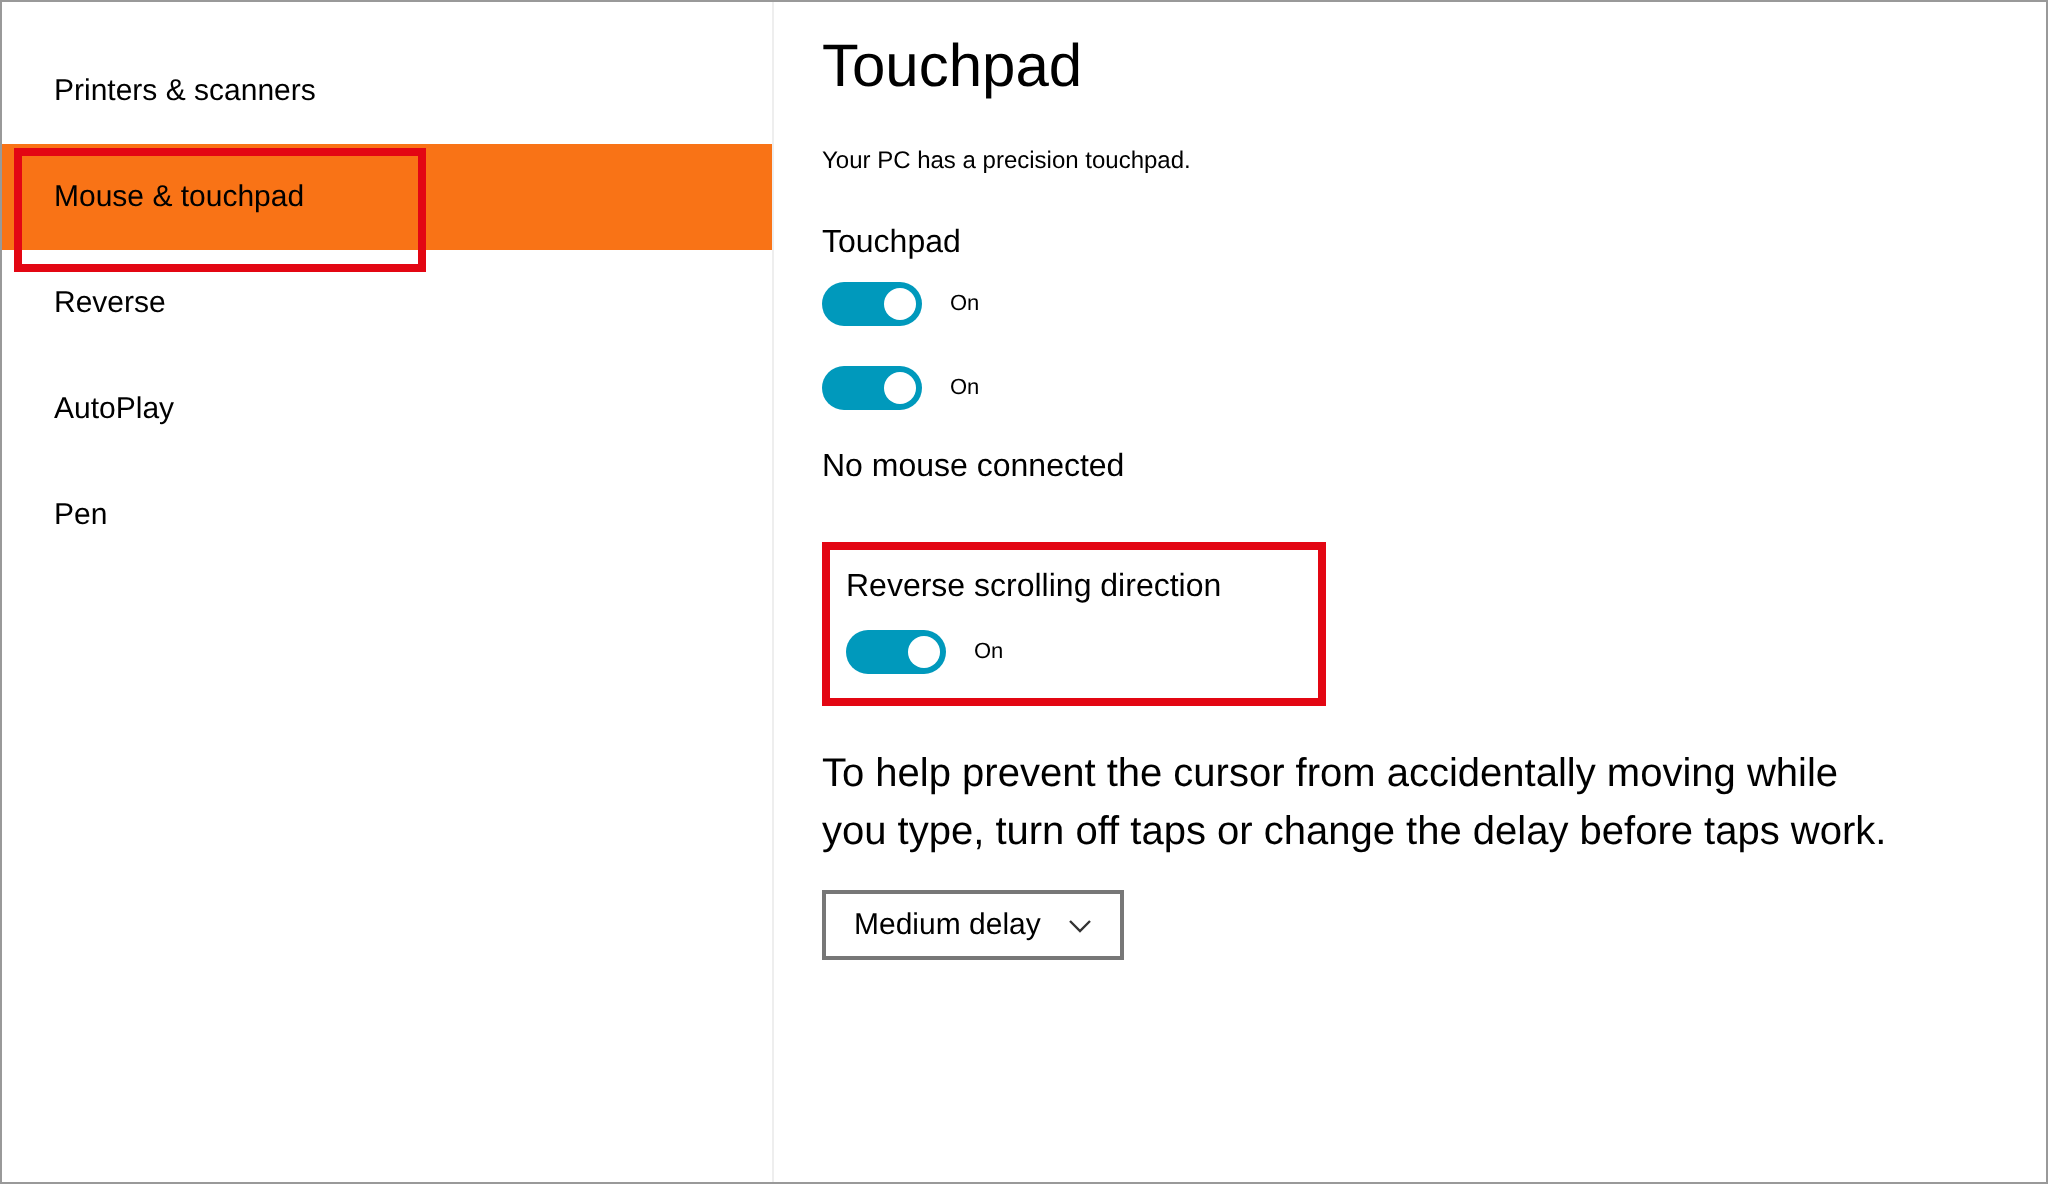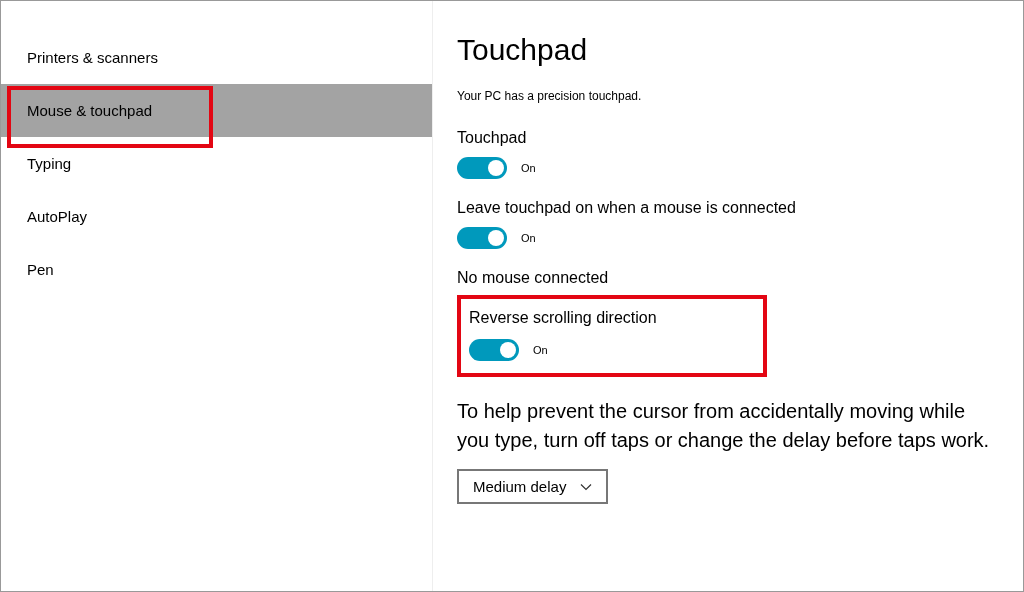--- a/index.html
+++ b/index.html
@@ -12,46 +12,46 @@
       height: 592px;
       overflow: hidden;
       border: 1px solid #999;
     }
     .layout {
       display: flex;
       width: 100%;
       height: 100%;
     }
     .sidebar {
-      width: 432px;
+      width: 386px;
       border-right: 1px solid #eee;
-      padding-top: 30px;
+      padding-top: 18px;
     }
     .sidebar-item {
       padding: 18px 26px;
       font-size: 15px;
       cursor: pointer;
       position: relative;
     }
     .sidebar-item.active {
-      background: #a3a3a3;
+      background: #f97316;
     }
     .sidebar-item.highlighted::before {
       content: "";
       position: absolute;
       left: 6px;
       top: 2px;
       width: 198px;
       height: 54px;
       border: 4px solid #e30613;
       pointer-events: none;
     }
     .main {
       flex: 1;
-      padding: 32px 24px 24px 24px;
+      padding: 16px 24px 24px 24px;
       position: relative;
     }
     h1 {
       font-weight: 400;
       font-size: 30px;
       margin-bottom: 22px;
     }
     .desc {
       margin-bottom: 26px;
       font-size: 12px;
@@ -83,26 +83,26 @@
       height: 16px;
       background: #fff;
       border-radius: 50%;
     }
     .toggle-state {
       font-size: 11px;
     }
     .status-line {
       font-size: 16px;
       margin-top: 2px;
-      margin-bottom: 8px;
+      margin-bottom: 28px;
     }
     .reverse-block {
       border: 4px solid #e30613;
       padding: 10px 8px 12px 8px;
-      width: 310px;
+      width: 252px;
       margin-bottom: 20px;
     }
     .reverse-block .setting-label { margin-bottom: 12px; }
     .help-text {
       font-size: 20px;
       line-height: 1.45;
       margin-bottom: 14px;
       max-width: 540px;
     }
     .dropdown {
@@ -135,21 +135,21 @@
 
 <div class="layout">
   <div class="sidebar">
     <div class="sidebar-item">
       <span>Printers &amp; scanners</span>
     </div>
     <div class="sidebar-item active highlighted">
       <span>Mouse &amp; touchpad</span>
     </div>
     <div class="sidebar-item">
-      <span>Typing</span>
+      <span>Reverse</span>
     </div>
     <div class="sidebar-item">
       <span>AutoPlay</span>
     </div>
     <div class="sidebar-item">
       <span>Pen</span>
     </div>
   </div>
 
   <div class="main">
@@ -160,21 +160,20 @@
       <div class="setting-label">Touchpad</div>
       <div class="toggle-row">
         <div class="toggle">
             <div class="knob"></div>
           </div>
         <span class="toggle-state">On</span>
       </div>
     </div>
 
     <div class="setting-block">
-      <div class="setting-label">Leave touchpad on when a mouse is connected</div>
       <div class="toggle-row">
         <div class="toggle">
             <div class="knob"></div>
           </div>
         <span class="toggle-state">On</span>
       </div>
     </div>
 
     <div class="status-line">No mouse connected</div>
 

